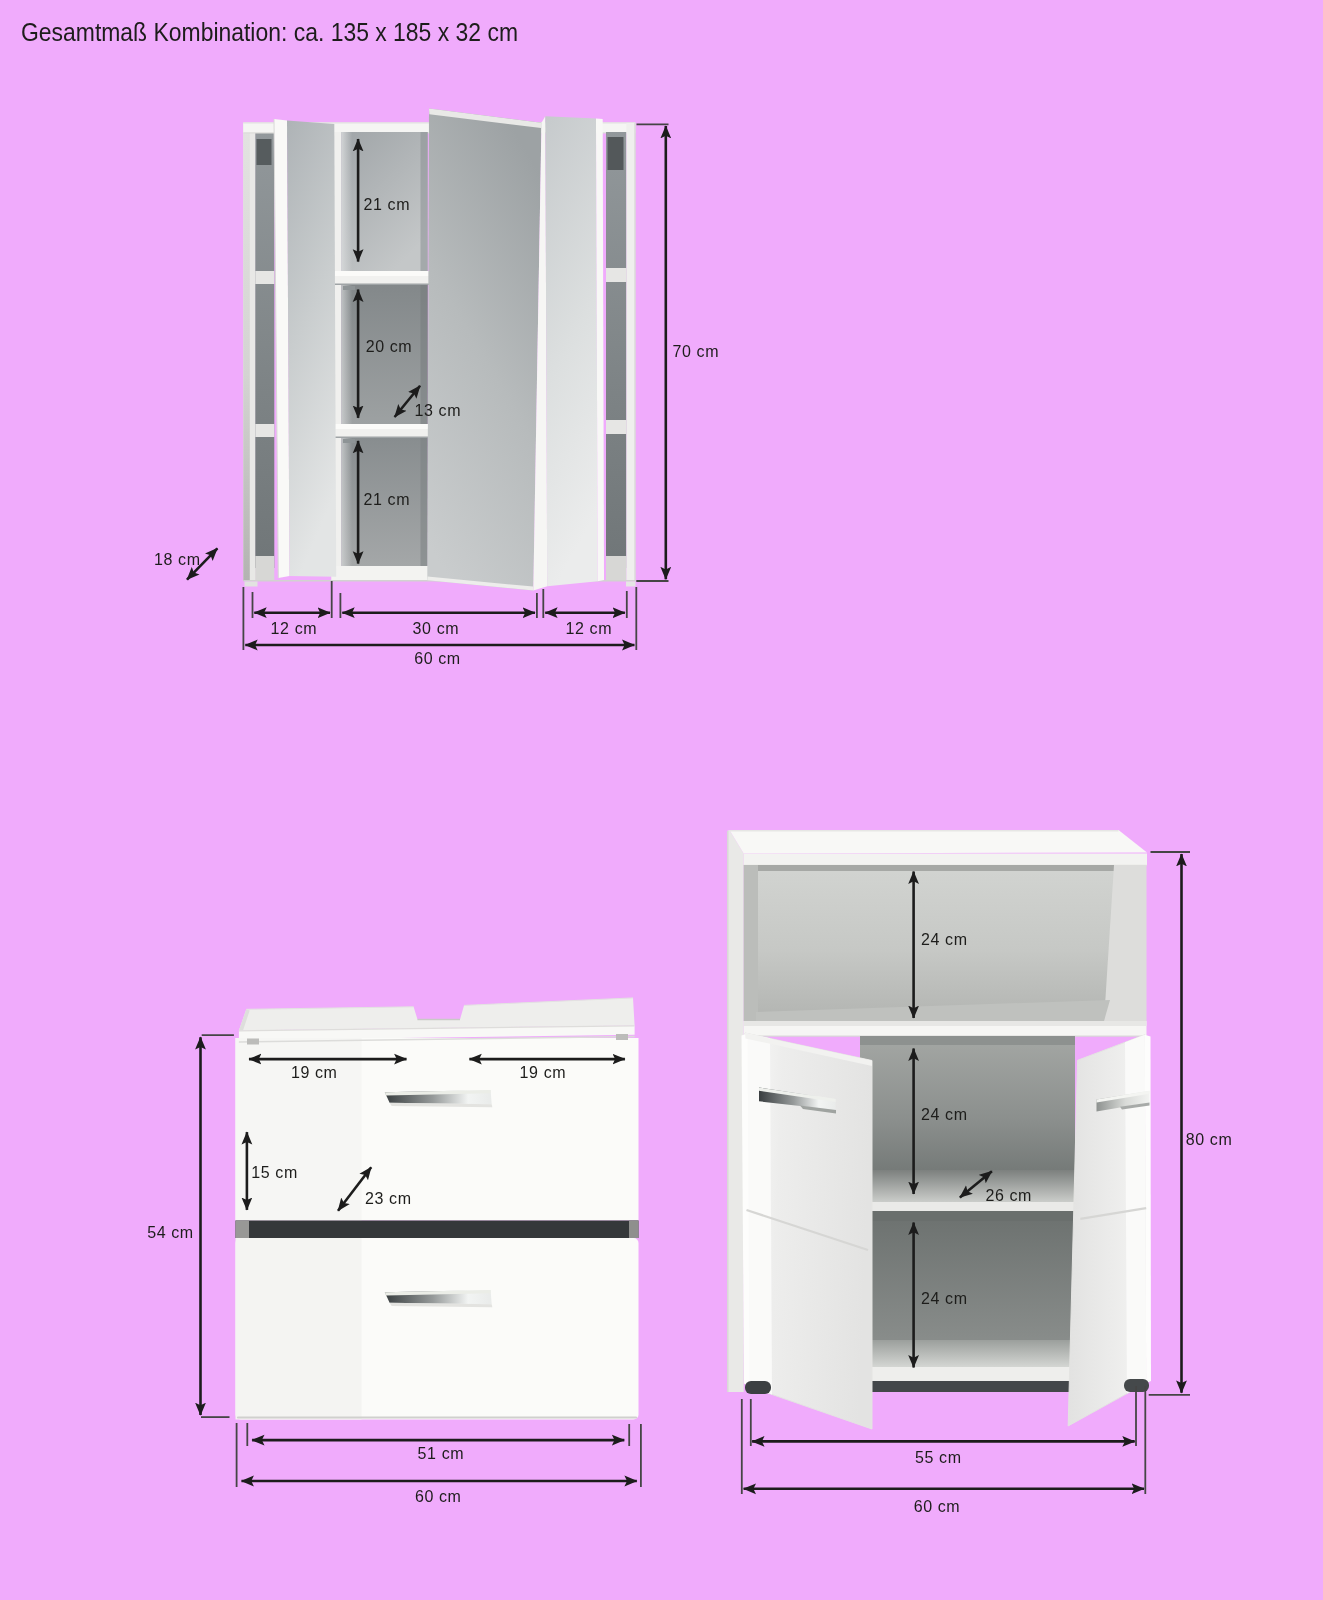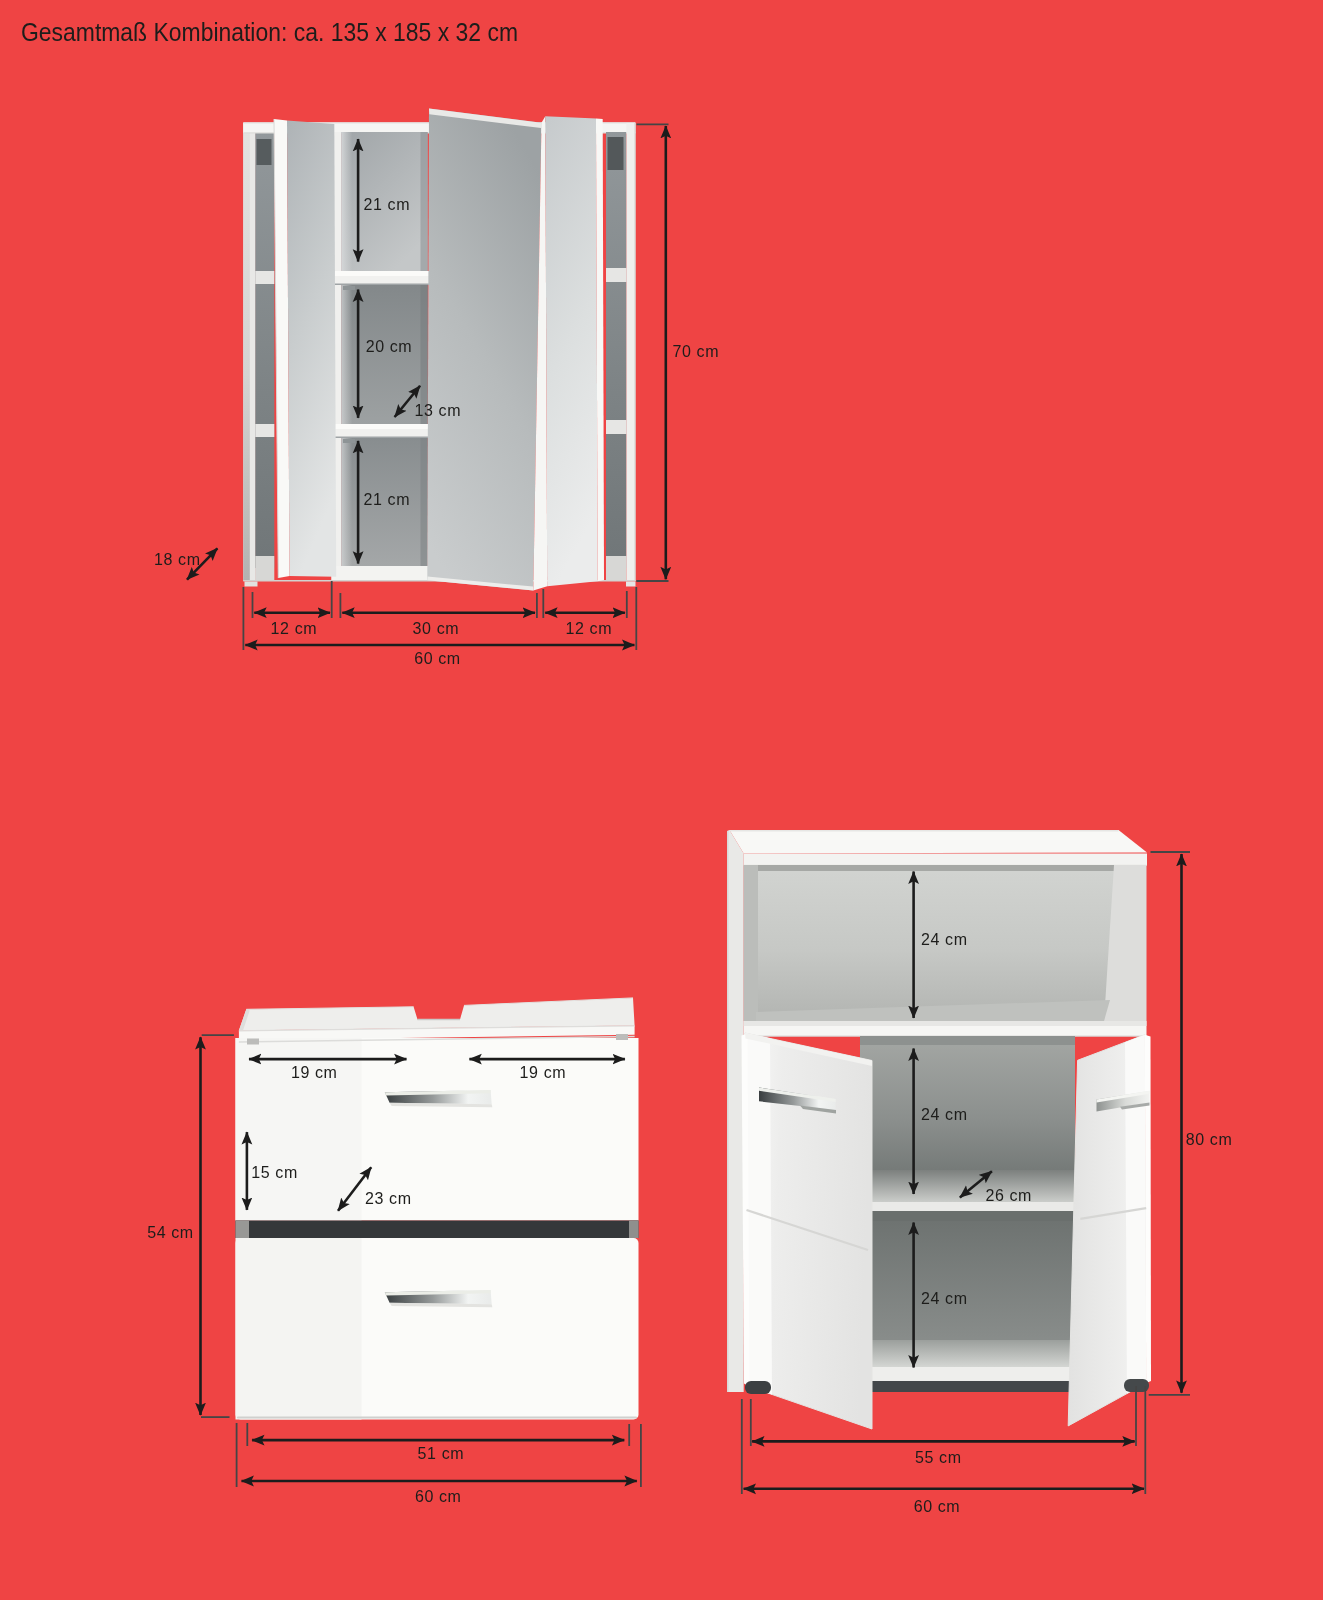--- a/index.html
+++ b/index.html
@@ -1,16 +1,16 @@
 <!DOCTYPE html>
 <html><head>
 <meta charset="utf-8">
 <style>
 html,body{margin:0;padding:0;background:#ffffff;-webkit-font-smoothing:antialiased;}
-#page{position:relative;width:1323px;height:1600px;background:#ef4444;overflow:hidden;}
+#page{position:relative;width:1323px;height:1600px;background:#f0abfc;overflow:hidden;}
 svg{display:block;}
 text{font-family:"Liberation Sans",sans-serif;fill:#1d1d1b;}
 .dim{font-size:16px;letter-spacing:0.6px;}
 </style>
 </head>
 <body>
 <div id="page">
 <svg width="1323" height="1600" viewBox="0 0 1323 1600">
 <defs>
 <linearGradient id="wallL" x1="0" y1="0" x2="1" y2="0">

